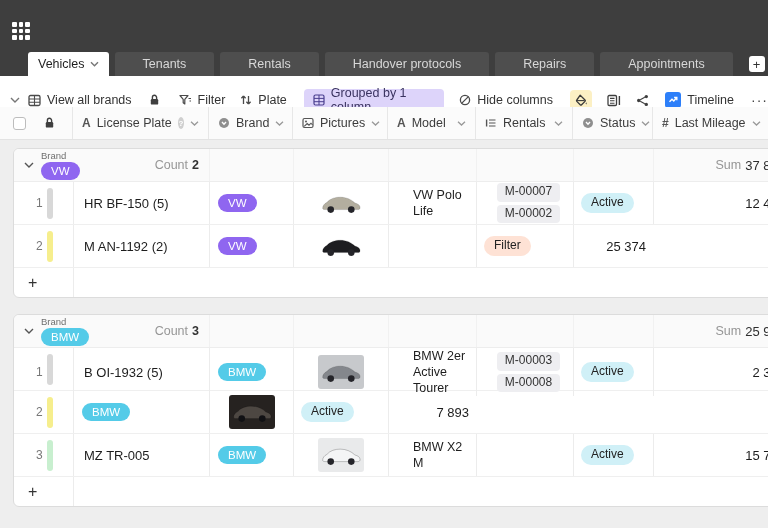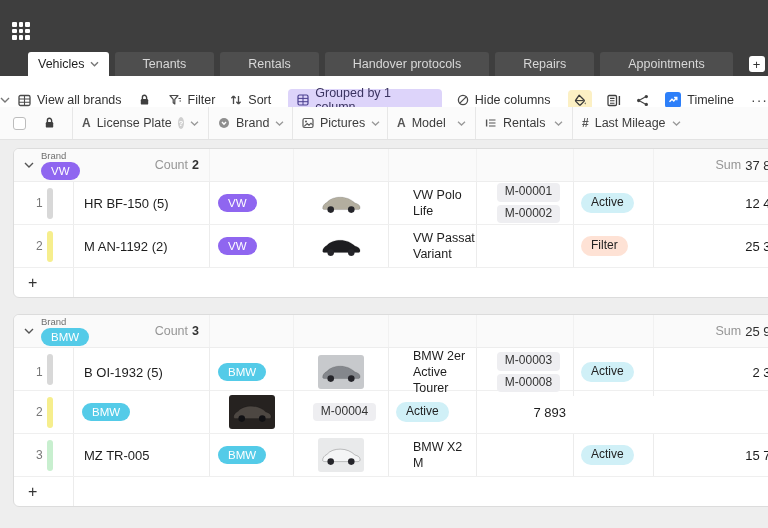--- a/index.html
+++ b/index.html
@@ -14,21 +14,21 @@
   .waffle span{background:#fff;border-radius:1px;}
   .tabs{position:absolute;left:28px;bottom:0;display:flex;align-items:flex-end;gap:6px;}
   .tab{height:24px;display:flex;align-items:center;gap:5px;padding:0 28px;
     background:#4e4e4e;color:#d8d8d8;font-size:12.5px;border-radius:3px 3px 0 0;cursor:default;white-space:nowrap;}
   .tab.active{background:#ffffff;color:#1f1f1f;padding:0 10px;}
   .addtab{width:16px;height:16px;margin:0 0 4px 10px;background:#fff;border-radius:3px;
     display:flex;align-items:center;justify-content:center;font-size:13px;color:#333;line-height:1;}
 
   
   .toolbar{position:absolute;top:76px;left:0;width:768px;height:49px;background:#fff;
-    border-bottom:1px solid #ececec;display:flex;align-items:center;
+    border-bottom:1px solid #ececec;display:flex;align-items:center;padding-left:10px;
     font-size:12.5px;color:#333;}
   .titem{display:flex;align-items:center;gap:6px;white-space:nowrap;}
   .gpill{display:flex;align-items:center;gap:6px;background:#ddd4fa;color:#3a3360;
     border-radius:4px;height:22px;padding:0 9px;}
   .ybox{display:flex;align-items:center;justify-content:center;background:#fcf0c4;
     border-radius:4px;width:25px;height:21px;}
   .bluebox{width:16px;height:16px;border-radius:3px;background:#2d7ff9;
     display:flex;align-items:center;justify-content:center;}
   .more{font-size:14px;letter-spacing:1px;color:#444;}
 
@@ -164,21 +164,21 @@
       </span>
       <span>Filter</span>
     </div>
     <div class="titem" style="margin-left:15px;">
       <span class="icon">
         <svg width="12" height="12" viewBox="0 0 12 12">
             <path d="M3.5 10 V2 M3.5 2 L1.4 4.2 M3.5 2 L5.6 4.2" stroke="#4a4a4a" stroke-width="1.3" fill="none"></path>
             <path d="M8.5 2 V10 M8.5 10 L6.4 7.8 M8.5 10 L10.6 7.8" stroke="#4a4a4a" stroke-width="1.3" fill="none"></path>
           </svg>
       </span>
-      <span>Sort</span>
+      <span>Plate</span>
     </div>
     <div class="gpill" style="margin-left:17px;">
       <span class="icon">
         <svg width="12" height="12" viewBox="0 0 12 12">
             <rect x="1" y="1" width="10" height="10" rx="1.5" fill="none" stroke="#4a3f8f" stroke-width="1.2"></rect>
             <path d="M1 4.4 H11 M1 7.7 H11 M6 1 V11" stroke="#4a3f8f" stroke-width="1"></path>
           </svg>
       </span>
       <span>Grouped by 1 column</span>
     </div>
@@ -293,20 +293,34 @@
           </svg>
         </span>
       <span>Rentals</span>
       <span class="icon chev">
           <svg width="9" height="5" viewBox="0 0 9 5">
             <path d="M1 0.8 L4.5 4 L8 0.8" stroke="#999" stroke-width="1.3" fill="none"></path>
           </svg>
         </span>
     </div>
     <div class="hc bl">
+      <span class="icon">
+          <svg width="12" height="12" viewBox="0 0 12 12">
+            <circle cx="6" cy="6" r="5" fill="#8f8f8f"></circle>
+            <path d="M4 5 L6 7.2 L8 5" stroke="#fff" stroke-width="1.4" fill="none"></path>
+          </svg>
+        </span>
+      <span>Status</span>
+      <span class="icon chev">
+          <svg width="9" height="5" viewBox="0 0 9 5">
+            <path d="M1 0.8 L4.5 4 L8 0.8" stroke="#999" stroke-width="1.3" fill="none"></path>
+          </svg>
+        </span>
+    </div>
+    <div class="hc bl">
       <span class="fglyph">#</span>
       <span>Last Mileage</span>
       <span class="icon chev">
           <svg width="9" height="5" viewBox="0 0 9 5">
             <path d="M1 0.8 L4.5 4 L8 0.8" stroke="#999" stroke-width="1.3" fill="none"></path>
           </svg>
         </span>
     </div>
   </div>
 
@@ -358,21 +372,21 @@
                 <path d="M5 25 C5 22 7 19 11 17 C15 12 22 10 29 10 C37 10 44 13 49 18 C53 19 56 21 56 24 C56 26 55 27 53 27 L8 27 C6 27 5 26 5 25 Z" fill="currentColor" stroke="rgba(0,0,0,0.25)" stroke-width="0.8"></path>
                 <circle cx="16" cy="27" r="4.5" fill="#25252a"></circle>
                 <circle cx="44" cy="27" r="4.5" fill="#25252a"></circle>
               </svg>
           </span>
         </div>
         <div class="b modelcell">
             <span>VW Polo Life</span>
           </div>
         <div class="b rentcell">
-          <span class="mpill">M-00001</span>
+          <span class="mpill">M-00007</span>
           <span class="mpill">M-00002</span>
         </div>
         <div class="b statuscell">
             <span class="spill" style="background-color: rgb(208, 240, 247);">Active</span>
           </div>
         <div class="b milecell">
             <span>12 496</span>
           </div>
       </div>
 
@@ -389,23 +403,20 @@
           </div>
         <div class="b piccell">
           <span class="photo" style="background-color: rgb(255, 255, 255); color: rgb(29, 29, 32);">
             <svg width="44" height="28" viewBox="0 0 60 36">
                 <path d="M5 25 C5 22 7 19 11 17 C15 12 22 10 29 10 C37 10 44 13 49 18 C53 19 56 21 56 24 C56 26 55 27 53 27 L8 27 C6 27 5 26 5 25 Z" fill="currentColor" stroke="rgba(0,0,0,0.25)" stroke-width="0.8"></path>
                 <circle cx="16" cy="27" r="4.5" fill="#25252a"></circle>
                 <circle cx="44" cy="27" r="4.5" fill="#25252a"></circle>
               </svg>
           </span>
         </div>
-        <div class="b modelcell">
-            <span>VW Passat Variant</span>
-          </div>
         <div class="b rentcell"></div>
         <div class="b statuscell">
             <span class="spill" style="background-color: rgb(254, 226, 213);">Filter</span>
           </div>
         <div class="b milecell">
             <span>25 374</span>
           </div>
       </div>
 
       <div class="addrow">
@@ -488,23 +499,20 @@
           </div>
         <div class="b piccell">
           <span class="photo" style="background-color: rgb(38, 34, 32); color: rgb(77, 71, 66);">
             <svg width="44" height="28" viewBox="0 0 60 36">
                 <path d="M5 25 C5 22 7 19 11 17 C15 12 22 10 29 10 C37 10 44 13 49 18 C53 19 56 21 56 24 C56 26 55 27 53 27 L8 27 C6 27 5 26 5 25 Z" fill="currentColor" stroke="rgba(0,0,0,0.25)" stroke-width="0.8"></path>
                 <circle cx="16" cy="27" r="4.5" fill="#111114"></circle>
                 <circle cx="44" cy="27" r="4.5" fill="#111114"></circle>
               </svg>
           </span>
         </div>
-        <div class="b rentcell">
-            <span class="mpill">M-00004</span>
-          </div>
         <div class="b statuscell">
             <span class="spill" style="background-color: rgb(208, 240, 247);">Active</span>
           </div>
         <div class="b milecell">
             <span>7 893</span>
           </div>
       </div>
 
       <div class="row cols">
         <div class="numcell">

